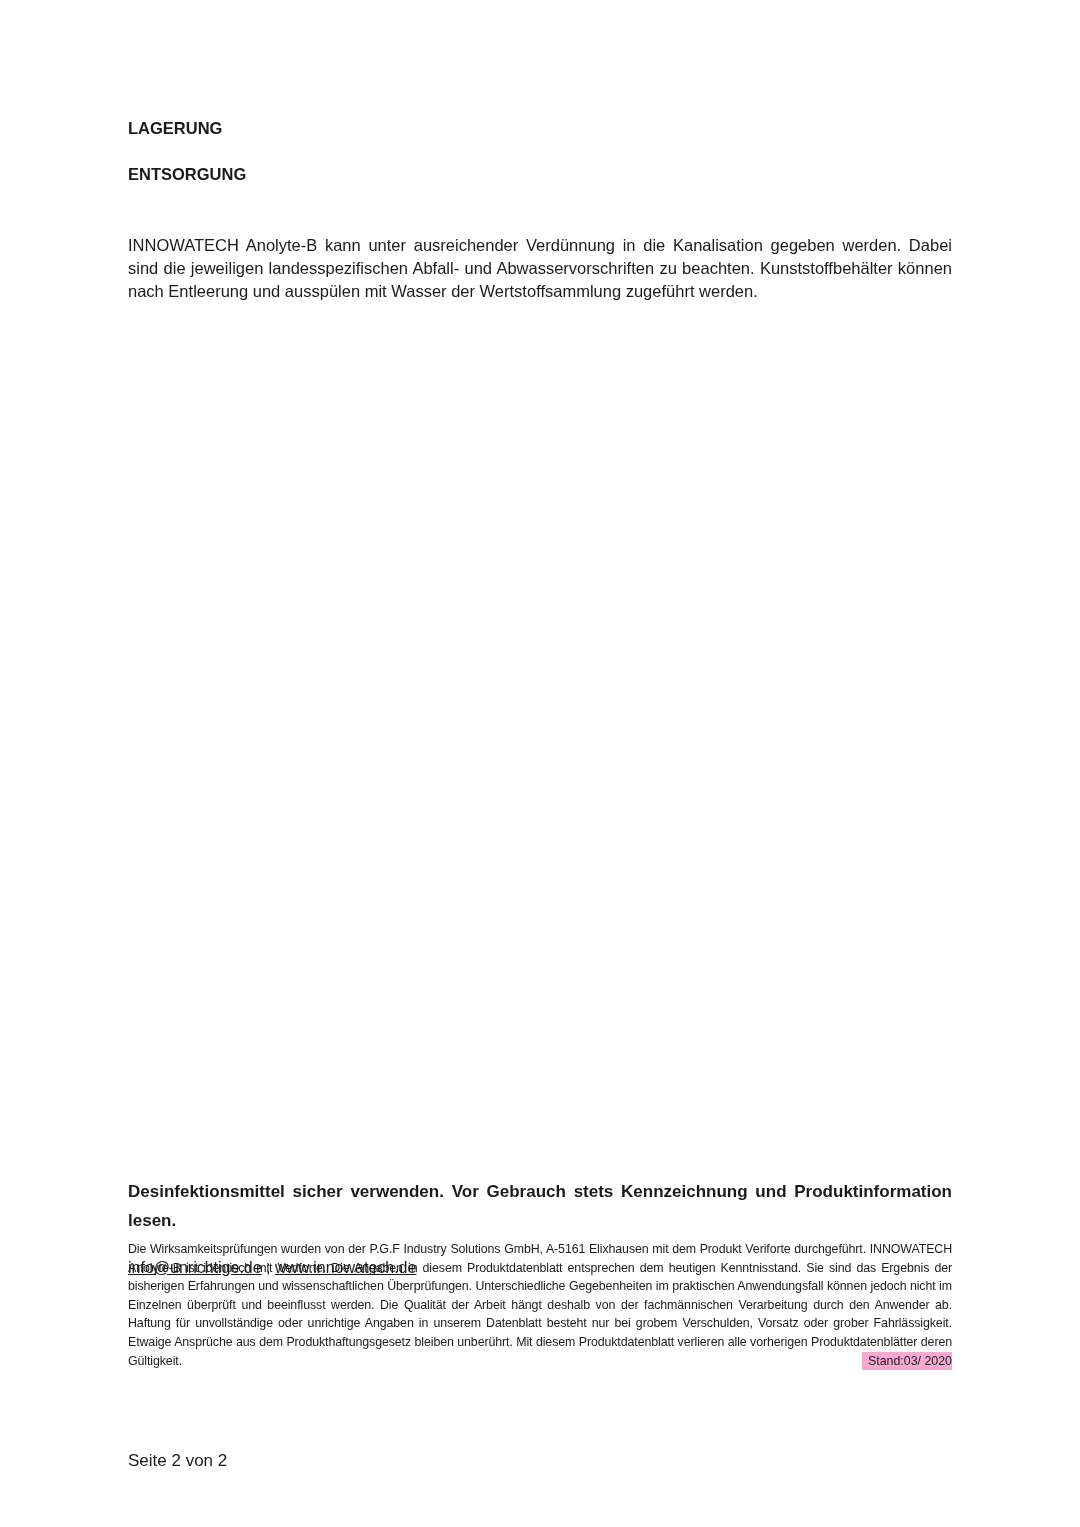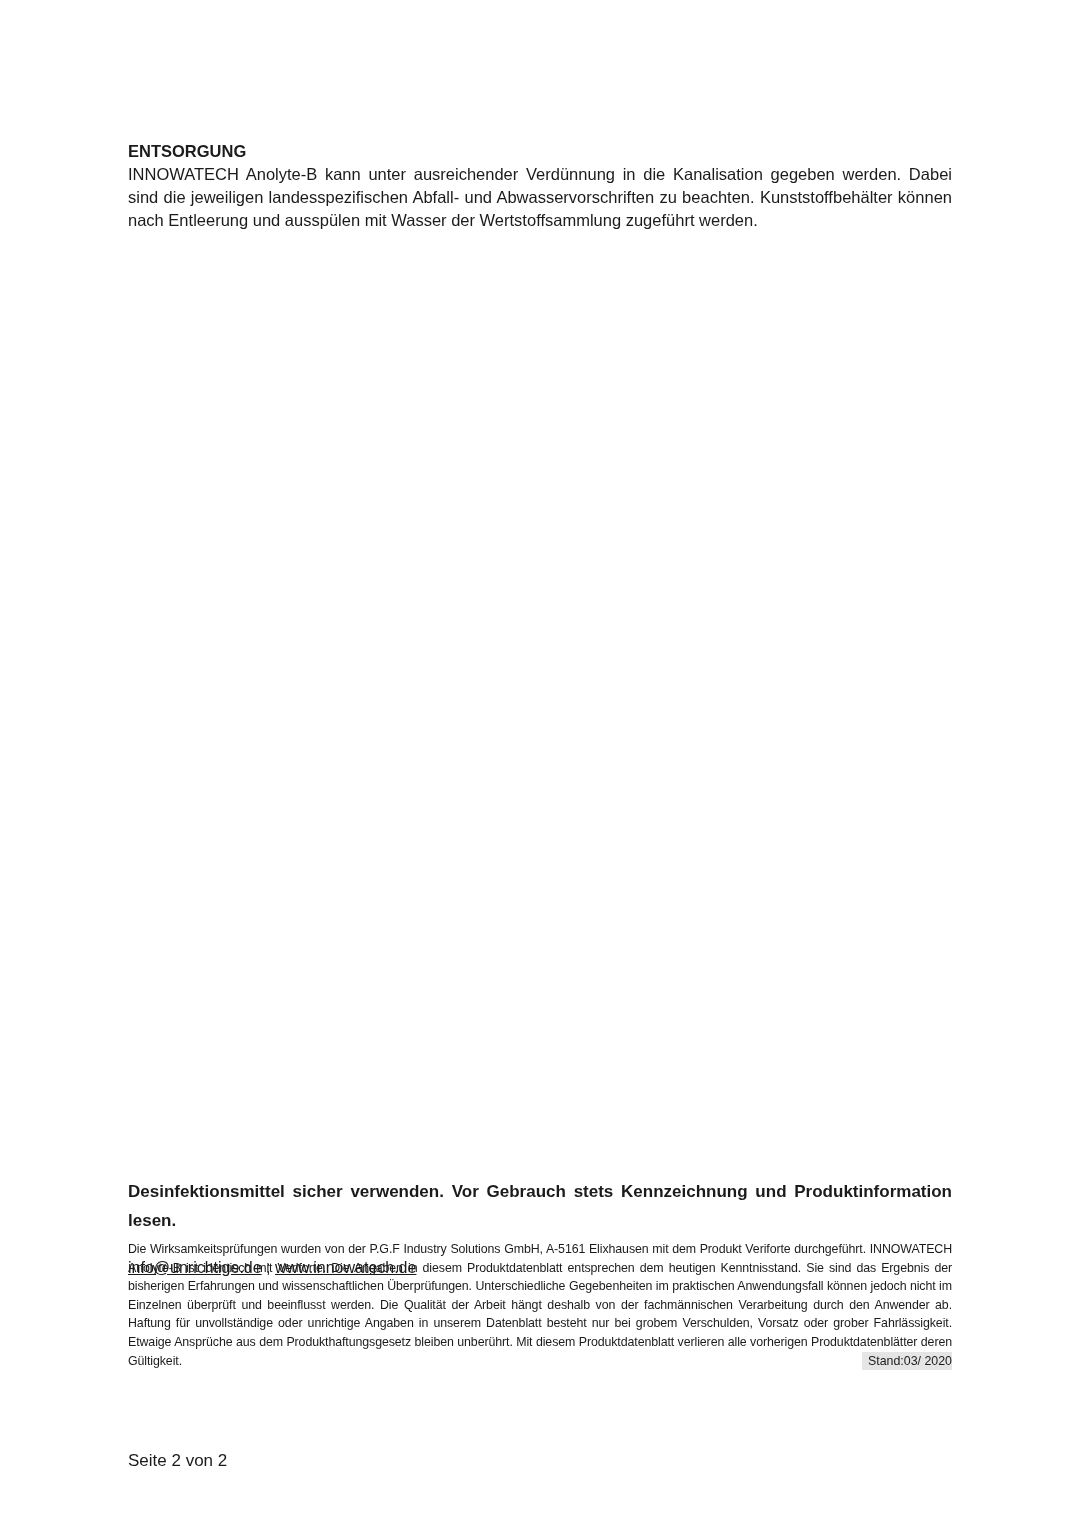--- a/index.html
+++ b/index.html
@@ -19,21 +19,21 @@
   }
   .heading {
     font-weight: bold;
     font-size: 16.5px;
     line-height: 23px;
   }
   .body-text {
     font-size: 16.5px;
     line-height: 23px;
   }
-  .justified { text-align: justify; }
+  .justified { text-align: justify; margin-top: 48px; }
   .section-gap { height: 23px; }
   .safety-notice {
     top: 1161px;
     font-weight: bold;
     font-size: 17px;
     line-height: 29px;
     text-align: justify;
     margin-top: 16px;
   }
   .manufacturer {
@@ -53,34 +53,35 @@
     letter-spacing: -0.1px;
     text-align: justify;
   }
   .stand-date {
     position: absolute;
     right: 0;
     bottom: 0;
     font-size: 12.4px;
     line-height: 18.6px;
     white-space: nowrap;
-    background: #e5e5e5;
+    background: #f9a8d4;
     padding-left: 6px;
   }
   .page-number {
     top: 1449px;
     font-size: 17px;
     line-height: 23px;
     text-align: left;
   }
 </style>
 </head>
 <body>
 
 <div class="block" style="top:117px">
+  <div class="heading">LAGERUNG</div>
 
   <div class="section-gap"></div>
 
   <div class="heading">ENTSORGUNG</div>
   <div class="body-text justified">INNOWATECH Anolyte-B kann unter ausreichender Verdünnung in die Kanalisation gegeben werden. Dabei sind die jeweiligen landesspezifischen Abfall- und Abwasservorschriften zu beachten. Kunststoffbehälter können nach Entleerung und ausspülen mit Wasser der Wertstoffsammlung zugeführt werden.</div>
 </div>
 
 <div class="block safety-notice">Desinfektionsmittel sicher verwenden. Vor Gebrauch stets Kennzeichnung und Produktinformation lesen.</div>
 
 <div class="block manufacturer">

